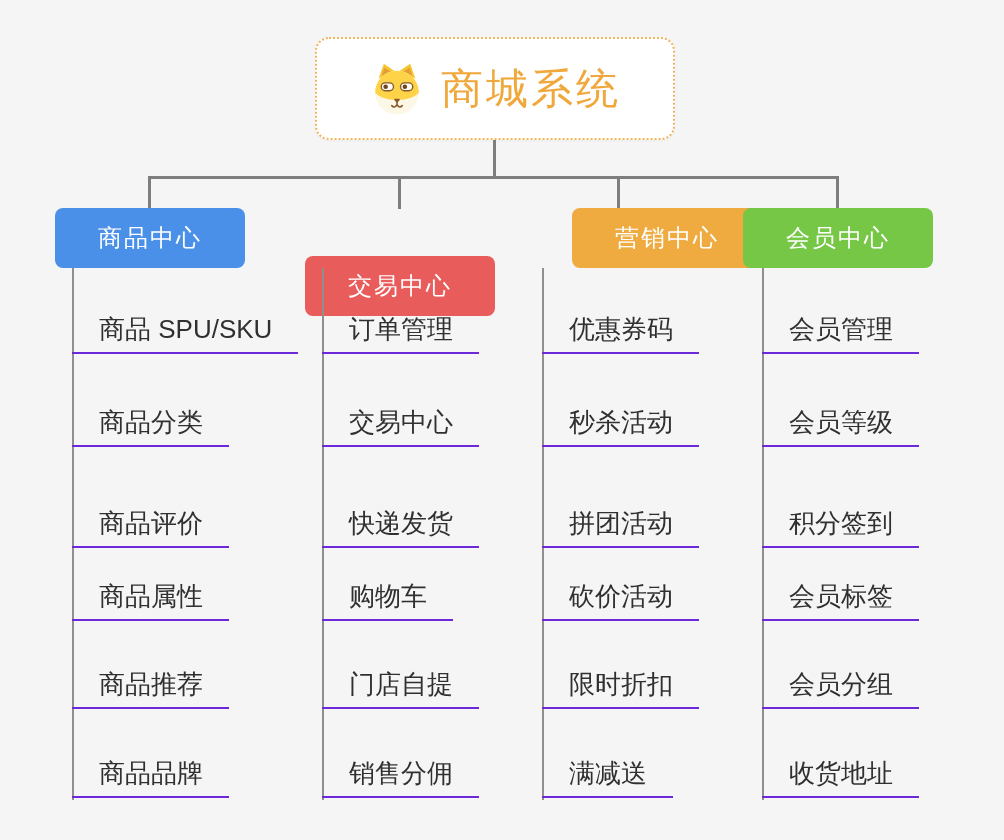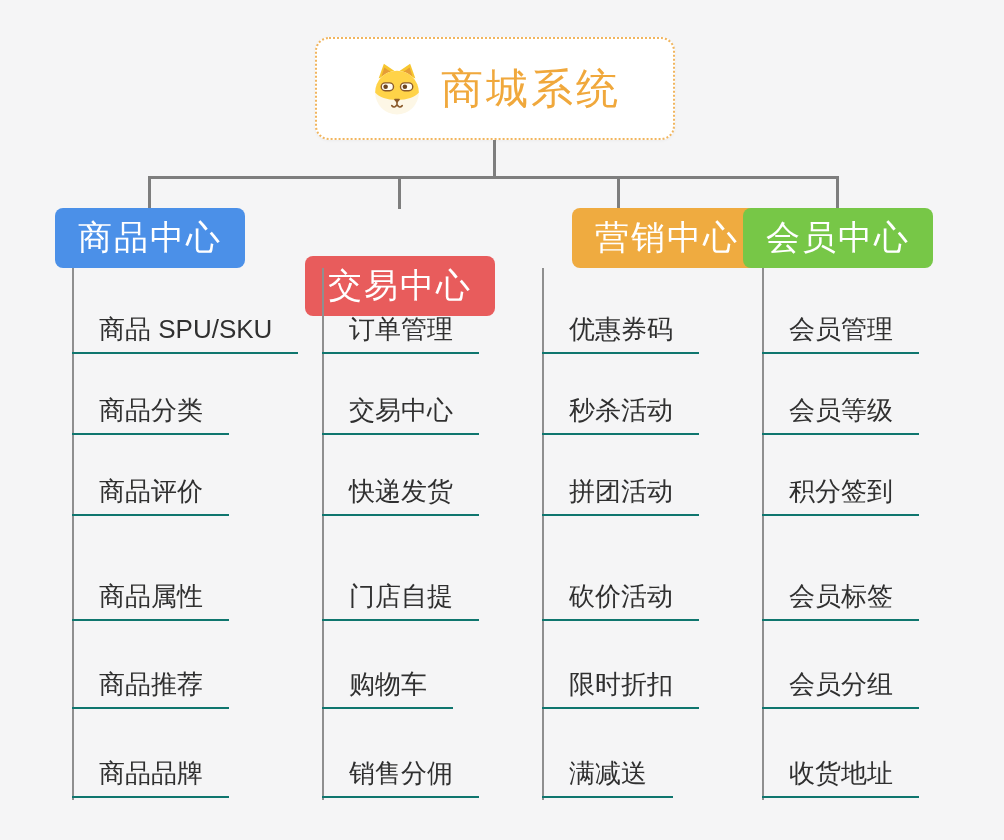--- a/index.html
+++ b/index.html
@@ -46,21 +46,21 @@
   .drop3 { left: 617px; }
   .drop4 { left: 836px; }
 
   
   .branch {
     position: absolute;
     top: 208px;
     width: 190px; height: 60px;
     border-radius: 8px;
     color: #ffffff;
-    font-size: 34px;
+    font-size: 24px;
     letter-spacing: 2px;
     display: flex;
     align-items: center;
     justify-content: center;
     white-space: nowrap;
     cursor: default;
   }
   .b1 { left: 55px;  }
   .b2 { left: 305px; margin-top: 48px; }
   .b3 { left: 524px; }
@@ -84,29 +84,29 @@
     width: 2px; height: 532px;
     background: #8f8f8f;
   }
   .item {
     position: absolute;
     left: 0;
     height: 48px;
     display: flex;
     align-items: flex-end;
     padding: 0 26px 5px 27px;
-    border-bottom: 2px solid #0f766e;
+    border-bottom: 2px solid #6d28d9;
     font-size: 26px;
     color: #303030;
     white-space: nowrap;
     cursor: default;
   }
   .item:nth-of-type(1) { top: 38px;  }
-  .item:nth-of-type(2) { top: 119px; }
-  .item:nth-of-type(3) { top: 200px; }
+  .item:nth-of-type(2) { top: 131px; }
+  .item:nth-of-type(3) { top: 232px; }
   .item:nth-of-type(4) { top: 305px; }
   .item:nth-of-type(5) { top: 393px; }
   .item:nth-of-type(6) { top: 482px; }
 </style>
 </head>
 <body>
 
 <div class="canvas">
 
   <div class="root-node">
@@ -152,22 +152,22 @@
     <div class="item">商品评价</div>
     <div class="item">商品属性</div>
     <div class="item">商品推荐</div>
     <div class="item">商品品牌</div>
   </div>
 
   <div class="column c2">
     <div class="item">订单管理</div>
     <div class="item">交易中心</div>
     <div class="item">快递发货</div>
+    <div class="item">购物车</div>
     <div class="item">门店自提</div>
-    <div class="item">购物车</div>
     <div class="item">销售分佣</div>
   </div>
 
   <div class="column c3">
     <div class="item">优惠券码</div>
     <div class="item">秒杀活动</div>
     <div class="item">拼团活动</div>
     <div class="item">砍价活动</div>
     <div class="item">限时折扣</div>
     <div class="item">满减送</div>

